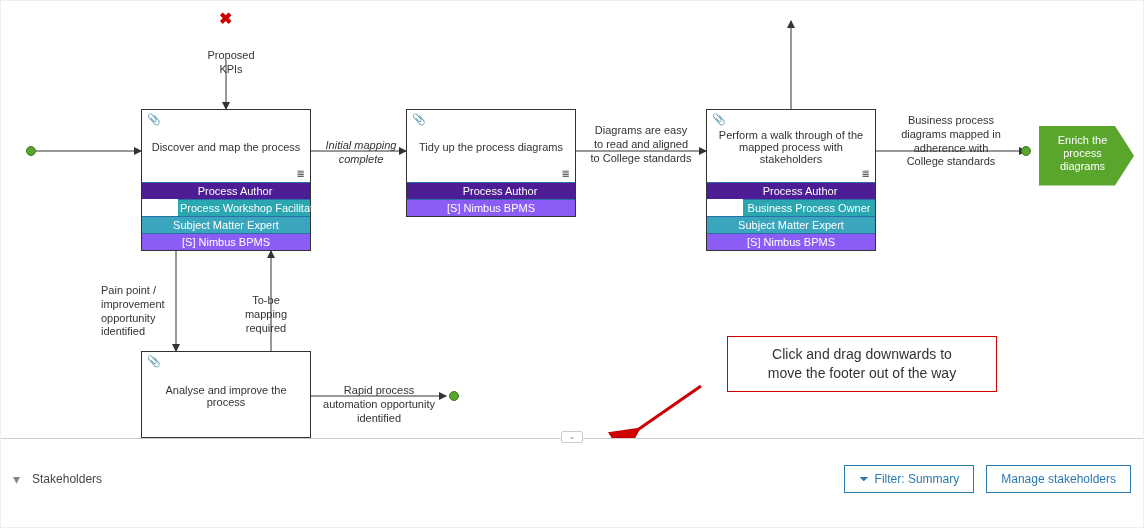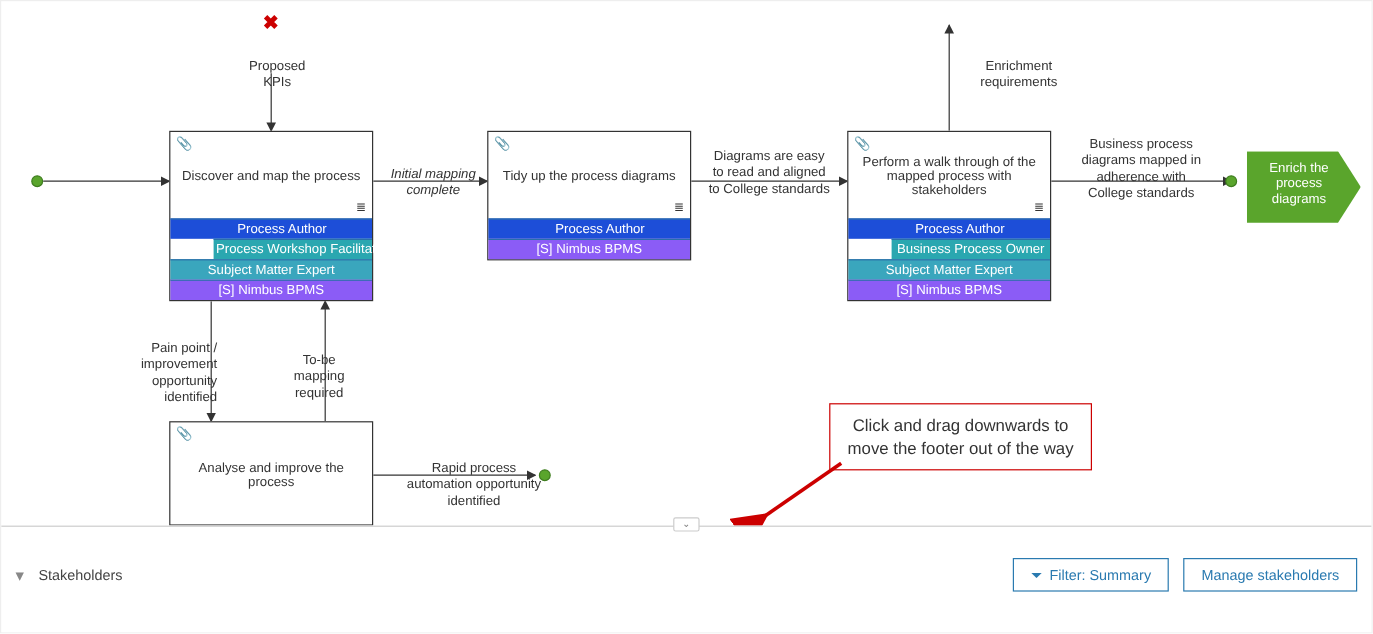--- a/index.html
+++ b/index.html
@@ -41,21 +41,21 @@
   .pin { position: absolute; top: 3px; left: 5px; font-size: 11px; }
   .lines { position: absolute; bottom: 3px; right: 5px; font-size: 10px; line-height:1; }
   .role {
     text-align: center;
     color: #fff;
     font-size: 11px;
     padding: 2px 2px;
     border-top: 1px solid #2b6fa8;
     white-space: nowrap;
   }
-  .r1 { background: #1d4ed8; padding-left: 20px; }
+  .r1 { background: #4c1d95; padding-left: 20px; }
   .r2 { background: #2aa7b0; margin-left: 36px; }
   .r3 { background: #3aa6bd; }
   .r4 { background: #8b5cf6; }
   .label {
     position: absolute;
     text-align: center;
     font-size: 11px;
     line-height: 1.25;
     margin-top: 18px;
   }
@@ -212,56 +212,54 @@
         <span class="pin">📎</span>
         <span>Perform a walk through of the mapped process with stakeholders</span>
         <span class="lines">≣</span>
       </div>
       <div class="role r1">Process Author</div>
       <div class="role r2">Business Process Owner</div>
       <div class="role r3">Subject Matter Expert</div>
       <div class="role r4">[S] Nimbus BPMS</div>
     </div>
 
-    <div class="label" style="left:803px; top:30px; width:90px; white-space:pre-line;">Enrichment
-requirements</div>
 
     <div class="label" style="left:890px; top:95px; width:120px; white-space:pre-line;">Business process
 diagrams mapped in
 adherence with
 College standards</div>
 
     <div class="start-dot" style="left:1020px; top:145px;"></div>
 
     <div class="green-end" style="left:1038px; top:125px; width:95px; white-space:pre-line;">Enrich the
 process
 diagrams</div>
 
-    <div class="label" style="left:100px; top:265px; width:80px; white-space:pre-line; text-align:right;">Pain point /
+    <div class="label" style="left:100px; top:265px; width:80px; white-space:pre-line; text-align:left;">Pain point /
 improvement
 opportunity
 identified</div>
 
     <div class="label" style="left:230px; top:275px; width:70px; white-space:pre-line;">To-be
 mapping
 required</div>
 
     <div class="node" style="left:140px; top:350px; width:170px;">
       <div class="node-body" style="height:85px;">
         <span class="pin">📎</span>
         <span>Analyse and improve the process</span>
       </div>
     </div>
 
-    <div class="label" style="left:329px; top:365px; width:130px; white-space:pre-line;text-align:center;">Rapid process
+    <div class="label" style="left:313px; top:365px; width:130px; white-space:pre-line;text-align:center;">Rapid process
 automation opportunity
 identified</div>
     <div class="start-dot" style="left:448px; top:390px;"></div>
 
-    <div class="callout" style="left:690px; top:335px; width:219px; white-space:pre-line;">Click and drag downwards to
+    <div class="callout" style="left:726px; top:335px; width:270px; white-space:pre-line;">Click and drag downwards to
 move the footer out of the way</div>
 
     <svg style="left:620px; top:375px;" width="90" height="70">
       <defs>
         <marker id="redarrow" markerWidth="10" markerHeight="10" refX="2" refY="5" orient="auto">
           <path d="M10,0 L0,5 L10,10 z" fill="#c00"></path>
         </marker>
       </defs>
       <line x1="80" y1="10" x2="15" y2="55" stroke="#c00" stroke-width="3" marker-end="url(#redarrow)"></line>
     </svg>

